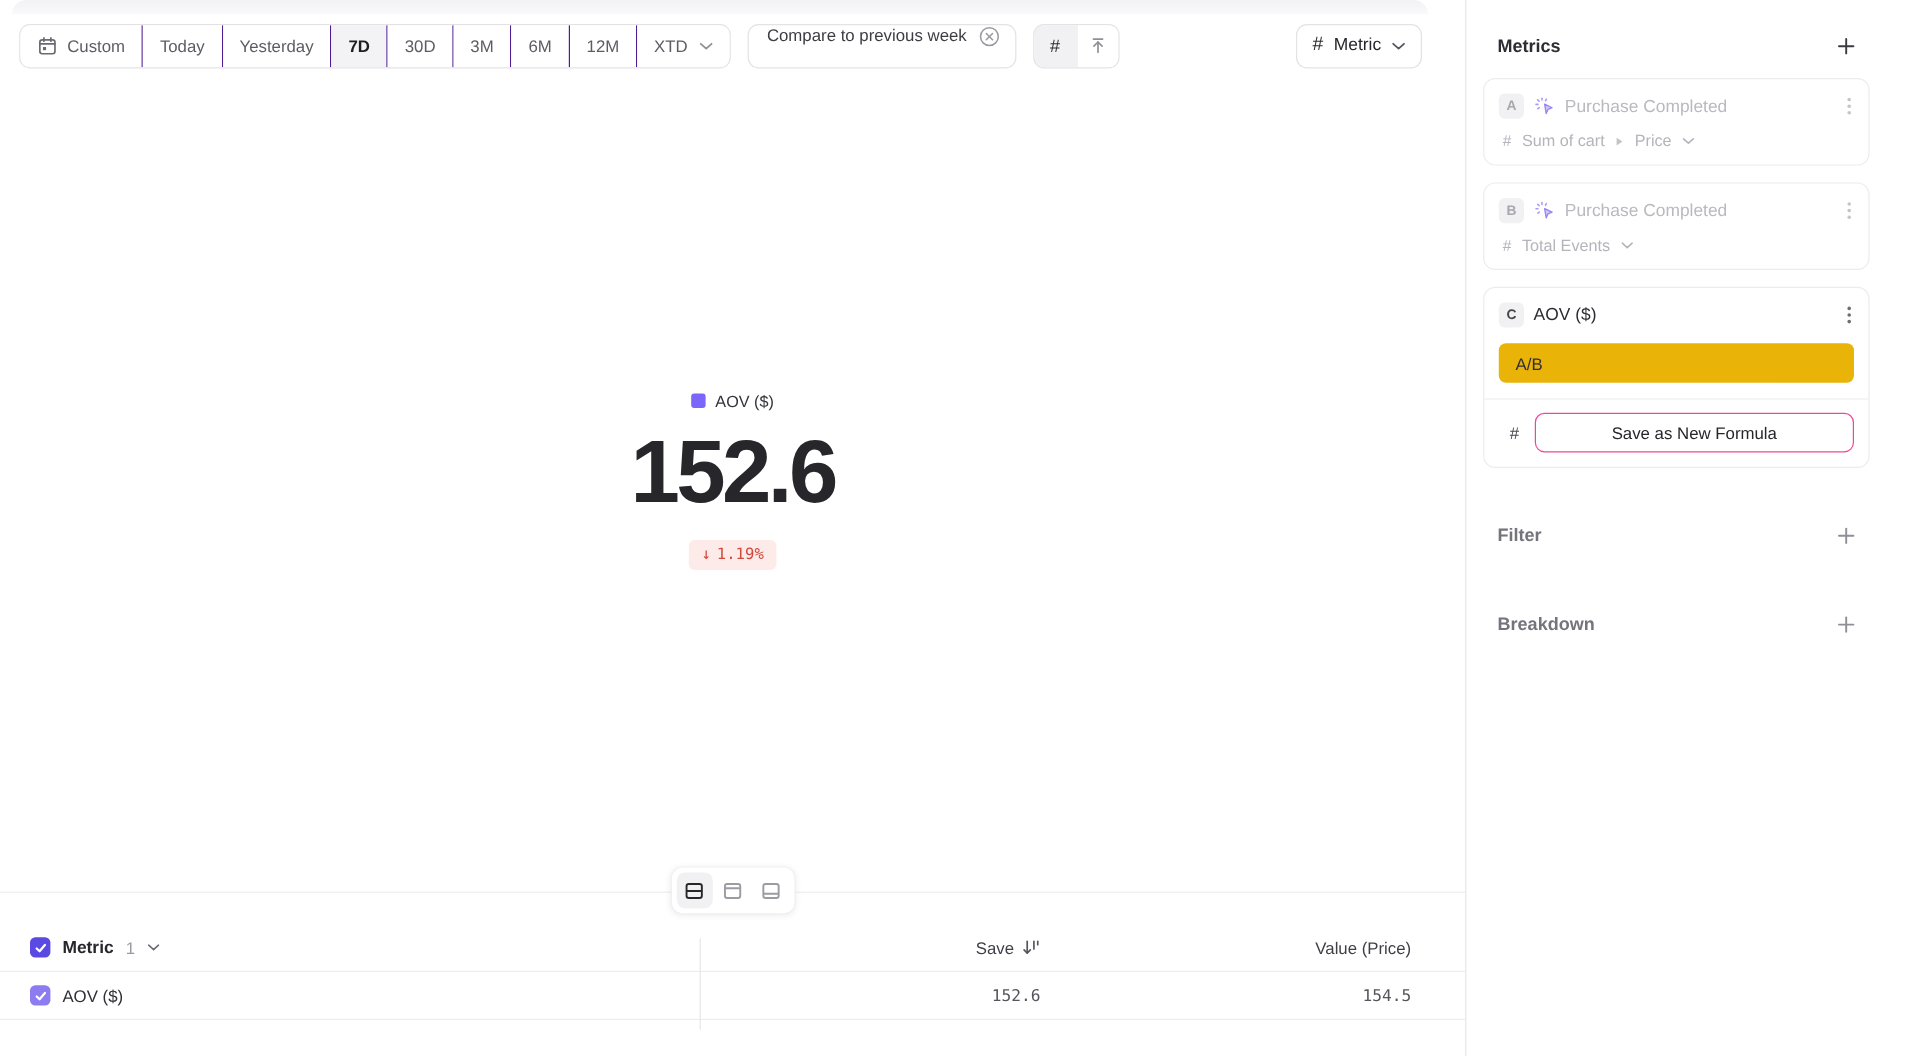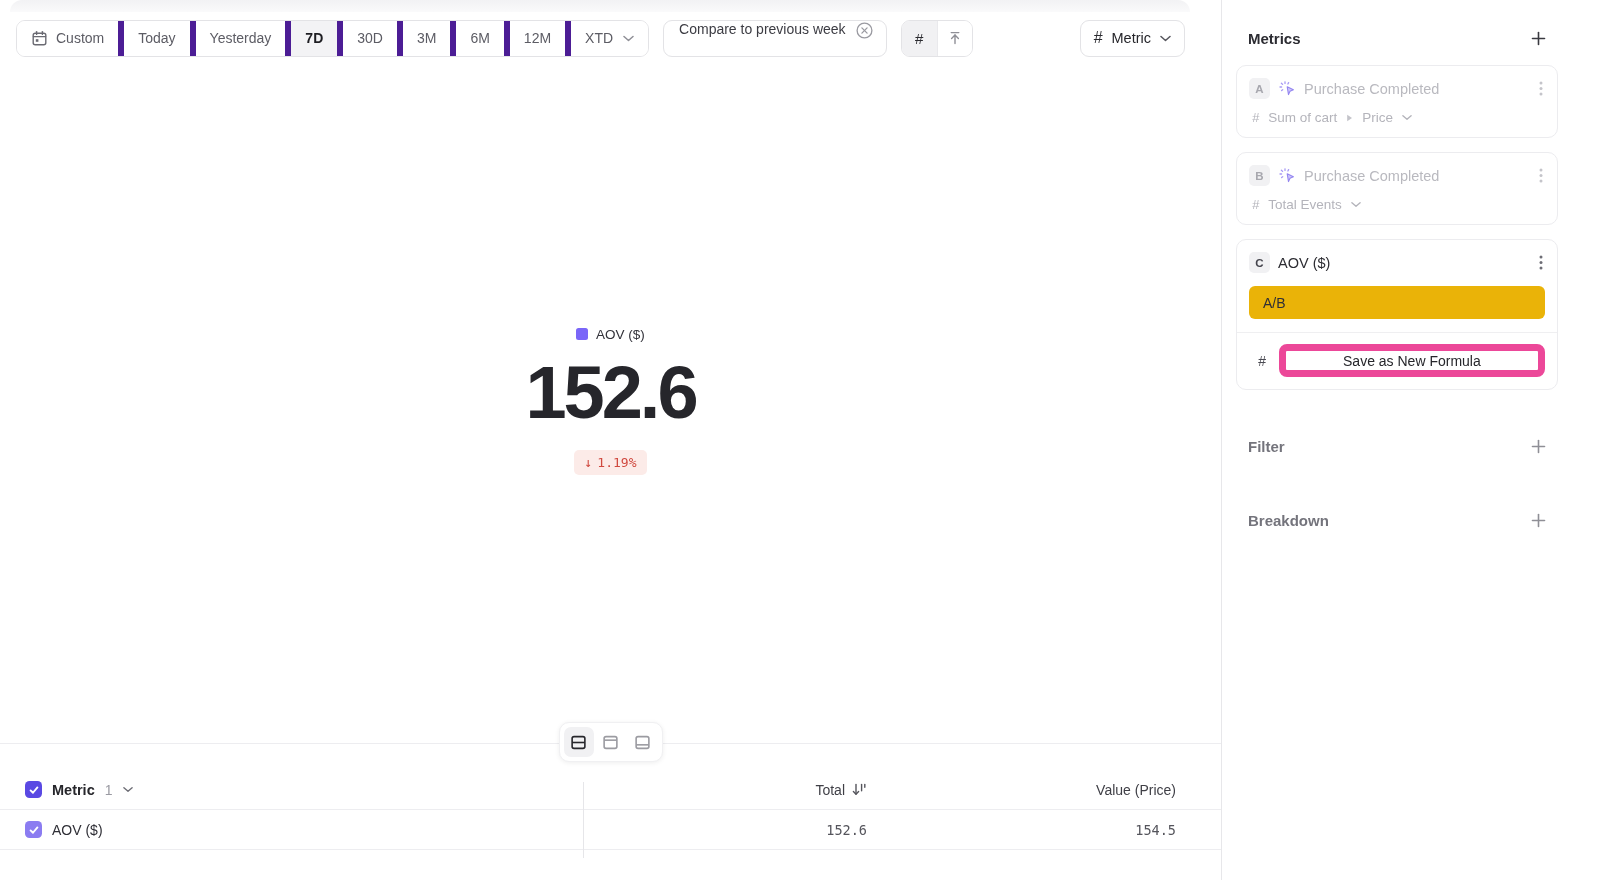--- a/index.html
+++ b/index.html
@@ -10,21 +10,21 @@
   
   .main { width: 1221px; display: flex; flex-direction: column; position: relative; }
   .top-peek { margin-left: 10px; width: 1180px; height: 12px;
     border-radius: 12px 12px 0 0;
     background: linear-gradient(180deg, #f2f2f4 0%, #fafafb 100%); }
 
   .toolbar { display: flex; align-items: center; margin-top: 6px; padding: 0 36px 0 16px; height: 40px; flex: 0 0 auto; }
   .seg-group { display: flex; align-items: stretch; height: 37px; border: 1px solid #e3e3e6;
     border-radius: 9px; overflow: hidden; background: #fff; }
   .seg { display: flex; align-items: center; gap: 8px; padding: 0 14px; font-size: 14px;
-    color: #5c5c64; border-right: 6px solid #4c1d95; cursor: pointer; white-space: nowrap; background:#fff; }
+    color: #5c5c64; border-right: 1px solid #4c1d95; cursor: pointer; white-space: nowrap; background:#fff; }
   .seg:last-child { border-right: none; }
   .seg.selected { background: #f3f3f5; color: #1d1d22; font-weight: 700; }
   .seg .chev { margin-left: 2px; color: #8f8f96; }
 
   .pill { display: flex; align-items: flex-start; gap: 9px; height: 37px; margin-left: 14px;
     padding: 0 12px 0 15px; border: 1px solid #e3e3e6; border-radius: 9px; font-size: 14px;
     color: #3c3c43; cursor: pointer; background: #fff; white-space: nowrap; }
 
   .mode-group { display: flex; height: 37px; margin-left: 14px; border: 1px solid #e3e3e6;
     border-radius: 9px; overflow: hidden; }
@@ -100,21 +100,21 @@
   .kebab { cursor: pointer; color: #c4c4ca; display: inline-flex; padding: 2px; }
   .card.active .kebab { color: #6d6d75; }
   .card-measure { display: flex; align-items: center; gap: 9px; margin-top: 11px; padding-left: 3px;
     font-size: 13.5px; color: #b4b4bb; cursor: pointer; }
   .card-measure .hash { font-size: 13px; font-style: italic; }
   .formula-box { margin-top: 13px; height: 33px; border-radius: 6px; background: #eab308;
     display: flex; align-items: center; padding: 0 14px; font-size: 14px; color: #2f2f36; cursor: text; }
   .card-divider { margin: 13px -12px 0; height: 1px; background: #efeff1; }
   .save-row { display: flex; align-items: center; gap: 13px; margin-top: 11px; padding-left: 9px; }
   .save-row .hash { font-size: 14px; font-style: italic; color: #4a4a52; }
-  .save-btn { flex: 1; height: 33px; border: 7px solid #ec4899; border-radius: 8px; background: #fff;
+  .save-btn { flex: 1; height: 33px; border: 1px solid #ec4899; border-radius: 8px; background: #fff;
     display: flex; align-items: center; justify-content: center; font-size: 14px; font-weight: 500;
     color: #26262b; cursor: pointer; }
   .filter-row { margin-top: 48px; }
   .breakdown-row { margin-top: 57px; }
 </style>
 </head>
 <body>
 
 <div class="app">
 
@@ -241,21 +241,21 @@
           </span>
           <span class="head-metric-label">Metric</span>
           <span class="head-metric-count">1</span>
           <span class="chev" style="color:#6d6d75">
             <svg width="10" height="7" viewBox="0 0 11 7" fill="none" stroke="currentColor" stroke-width="1.5" stroke-linecap="round" stroke-linejoin="round">
                 <polyline points="1,1.5 5.5,5.5 10,1.5"></polyline>
               </svg>
           </span>
         </div>
         <div class="col-value">
-          <span class="head-col-label">Total</span>
+          <span class="head-col-label">Save</span>
           <svg width="16" height="15" viewBox="0 0 16 15" fill="none" stroke="#55555c" stroke-width="1.4" stroke-linecap="round" stroke-linejoin="round">
             <line x1="5" y1="2.5" x2="5" y2="12"></line>
               <polyline points="2.4,9.6 5,12.2 7.6,9.6"></polyline>
             <line x1="10.6" y1="2.5" x2="10.6" y2="8.8"></line>
               <line x1="13.8" y1="2.5" x2="13.8" y2="5.2"></line>
           </svg>
         </div>
         <div class="col-past head-col-label">Value (Price)</div>
       </div>
       <div class="trow data">

